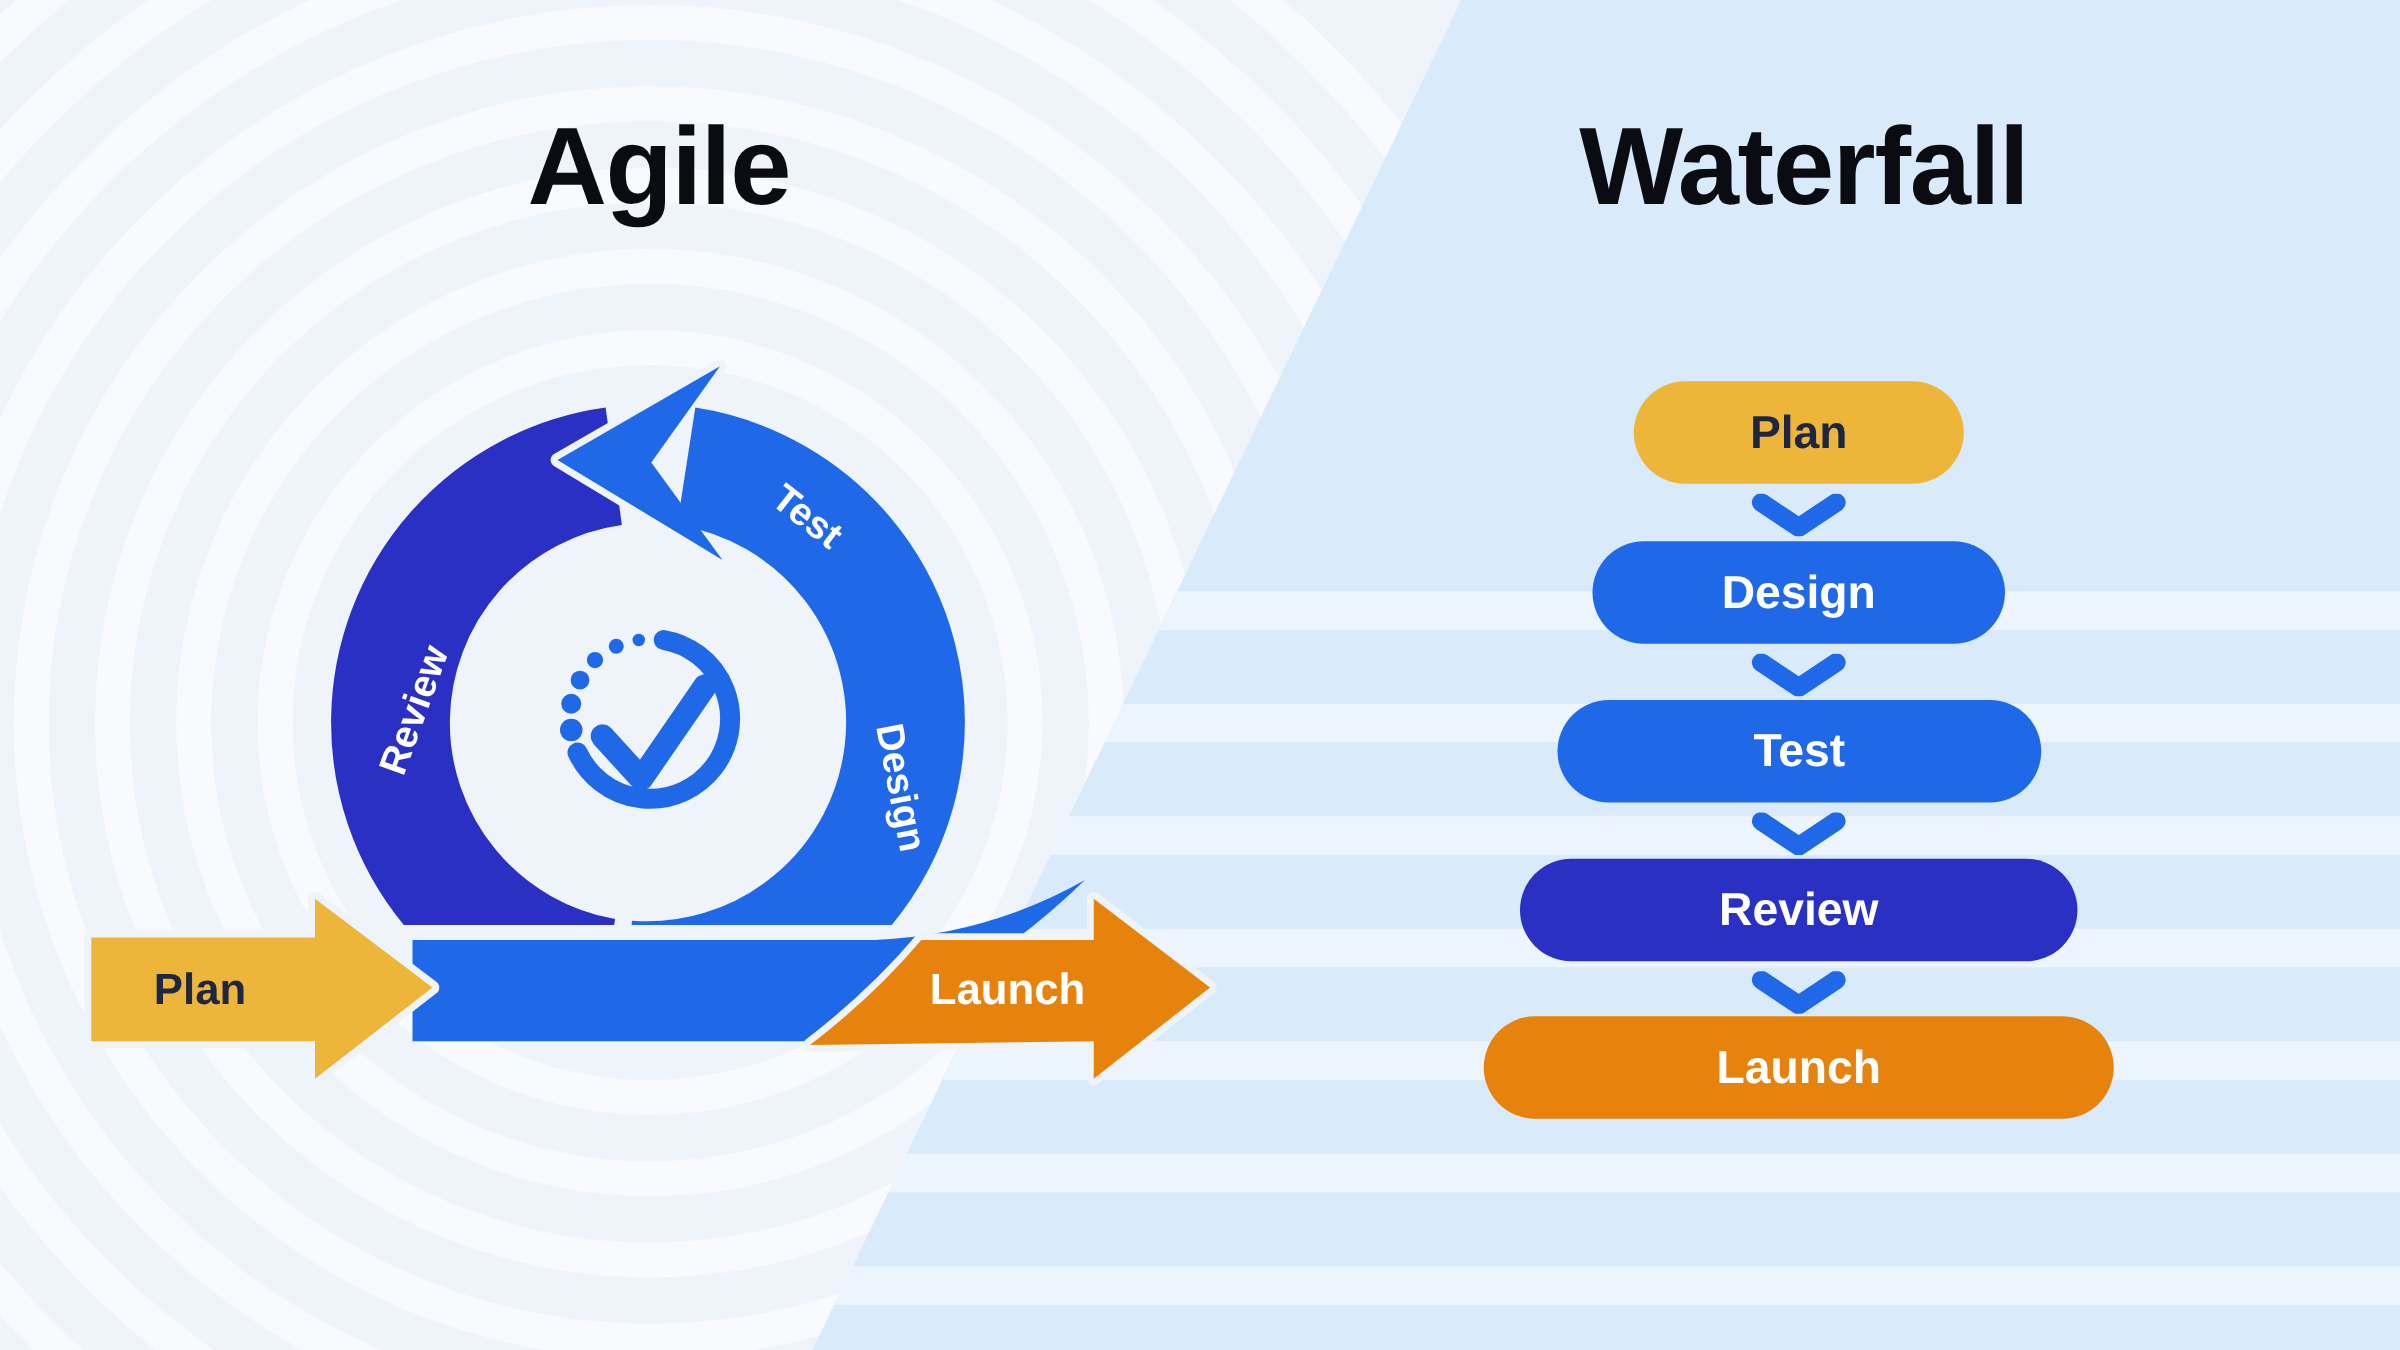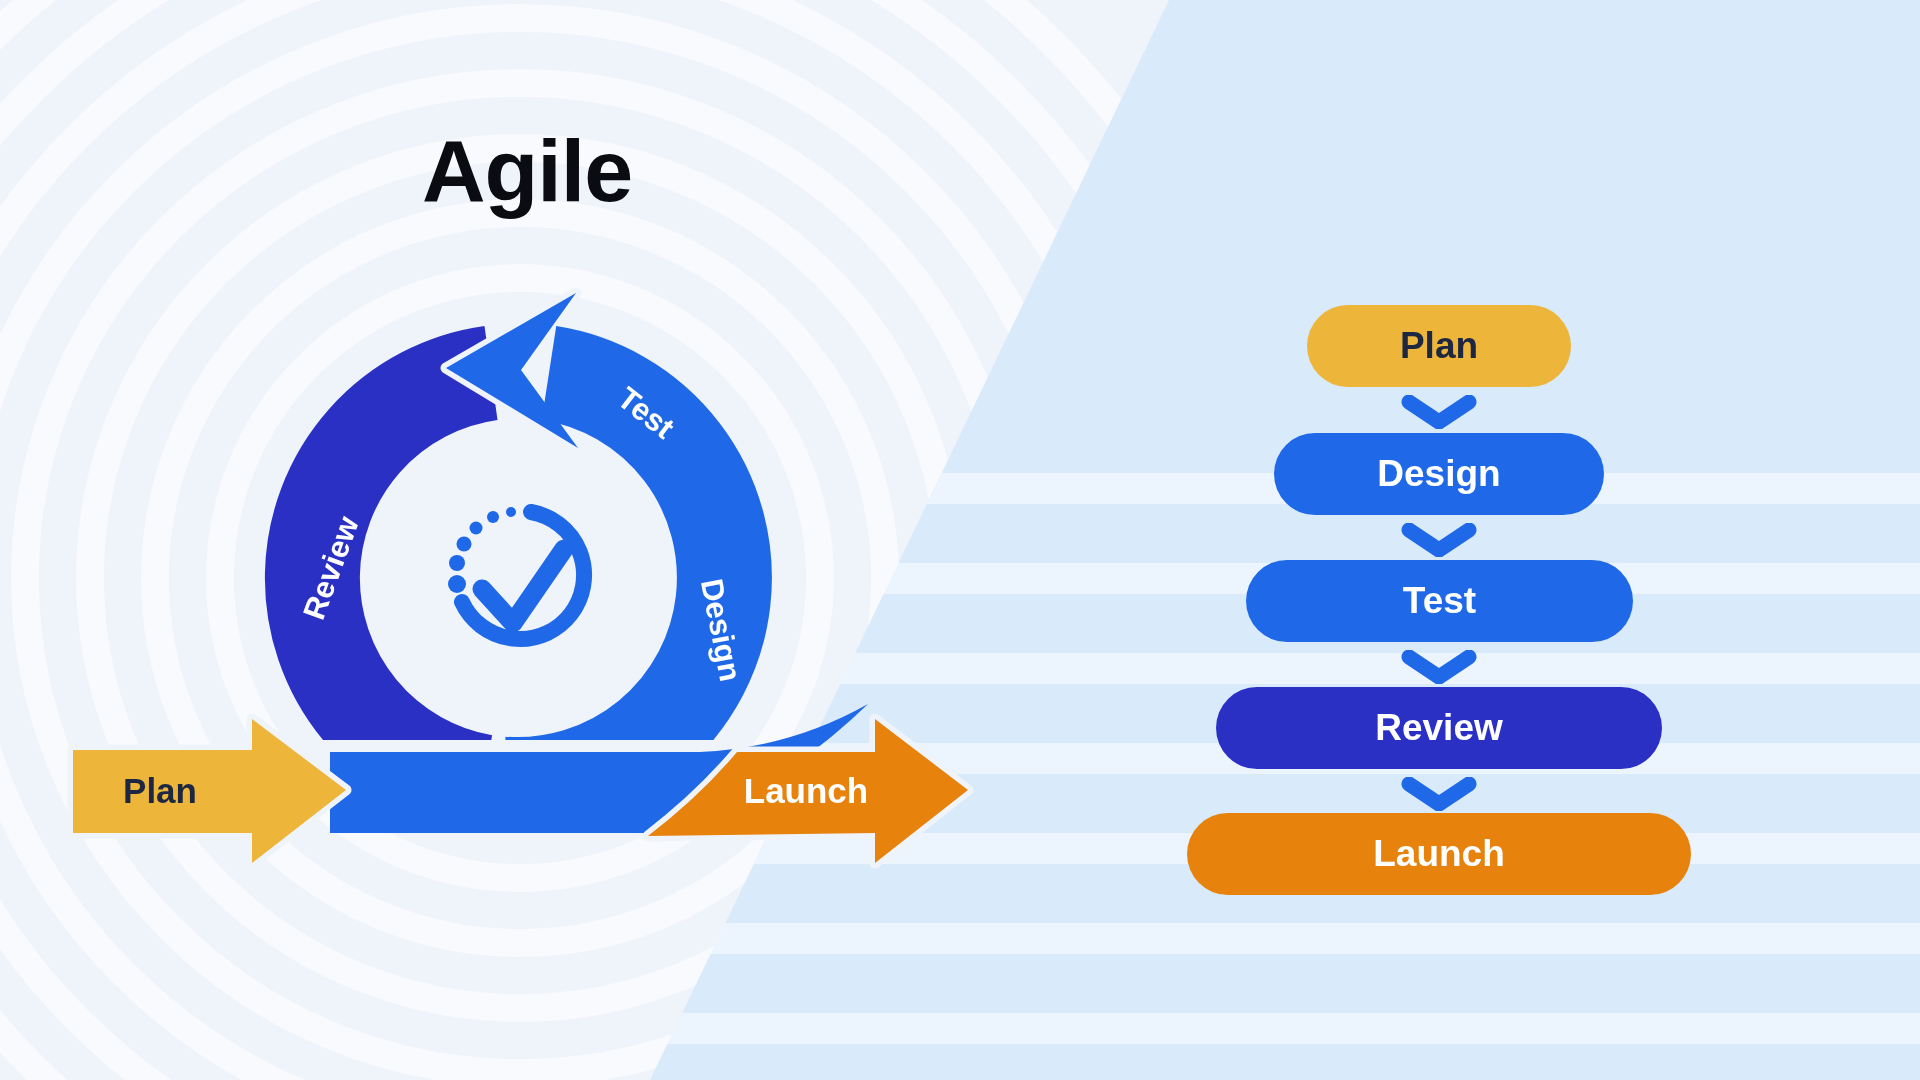--- a/index.html
+++ b/index.html
@@ -1,20 +1,20 @@
 <!DOCTYPE html>
 <html><head>
 <meta charset="utf-8">
 <style>
   html,body{margin:0;padding:0;background:#eff3fa;}
   #stage{position:relative;width:1920px;height:1080px;overflow:hidden;
          font-family:"Liberation Sans",sans-serif;background:#eff3fa;}
   #diagram-svg{position:absolute;left:0;top:0;}
   .title{position:absolute;top:82px;font-size:88px;font-weight:bold;color:#0b0c11;
-         text-align:center;letter-spacing:-1px;margin-top:38px;}
+         text-align:center;letter-spacing:-1px;}
   #agile-title{left:277px;width:500px;}
   #waterfall-title{left:1143px;width:600px;}
   .arc-label{font-size:31px;font-weight:bold;fill:#ffffff;}
   .arrow-label{font-size:35px;font-weight:bold;}
   
   .pill{position:absolute;height:82px;border-radius:41px;text-align:center;
         line-height:82px;font-size:37px;font-weight:bold;}
   .pill-0{left:1307px;top:305px;width:264px;background:#eeb53b;color:#1e2742;}
   .pill-1{left:1274px;top:433px;width:330px;background:#1f69e8;color:#ffffff;}
   .pill-2{left:1246px;top:560px;width:387px;background:#1f69e8;color:#ffffff;}
@@ -86,20 +86,21 @@
         <path d="M 482 589 L 513 623 L 564 549" fill="none" stroke="#1f69e8" stroke-width="19" stroke-linecap="round" stroke-linejoin="round"></path>
       </g>
 
       <text transform="translate(331,568) rotate(-70)" text-anchor="middle" dominant-baseline="central" class="arc-label">Review</text>
       <text transform="translate(646,413) rotate(38)" text-anchor="middle" dominant-baseline="central" class="arc-label">Test</text>
       <text transform="translate(721,630) rotate(79)" text-anchor="middle" dominant-baseline="central" class="arc-label">Design</text>
     </g>
   </svg>
 
   <div class="title" id="agile-title">Agile</div>
+  <div class="title" id="waterfall-title">Waterfall</div>
 
   <div class="pill pill-0">Plan</div>
   <svg class="chev chev-0" viewBox="0 0 80 34">
     <path d="M 10 7 L 40 27 L 70 7" fill="none" stroke="#1f69e8" stroke-width="15" stroke-linecap="round" stroke-linejoin="round"></path>
   </svg>
   <div class="pill pill-1">Design</div>
   <svg class="chev chev-1" viewBox="0 0 80 34">
     <path d="M 10 7 L 40 27 L 70 7" fill="none" stroke="#1f69e8" stroke-width="15" stroke-linecap="round" stroke-linejoin="round"></path>
   </svg>
   <div class="pill pill-2">Test</div>

